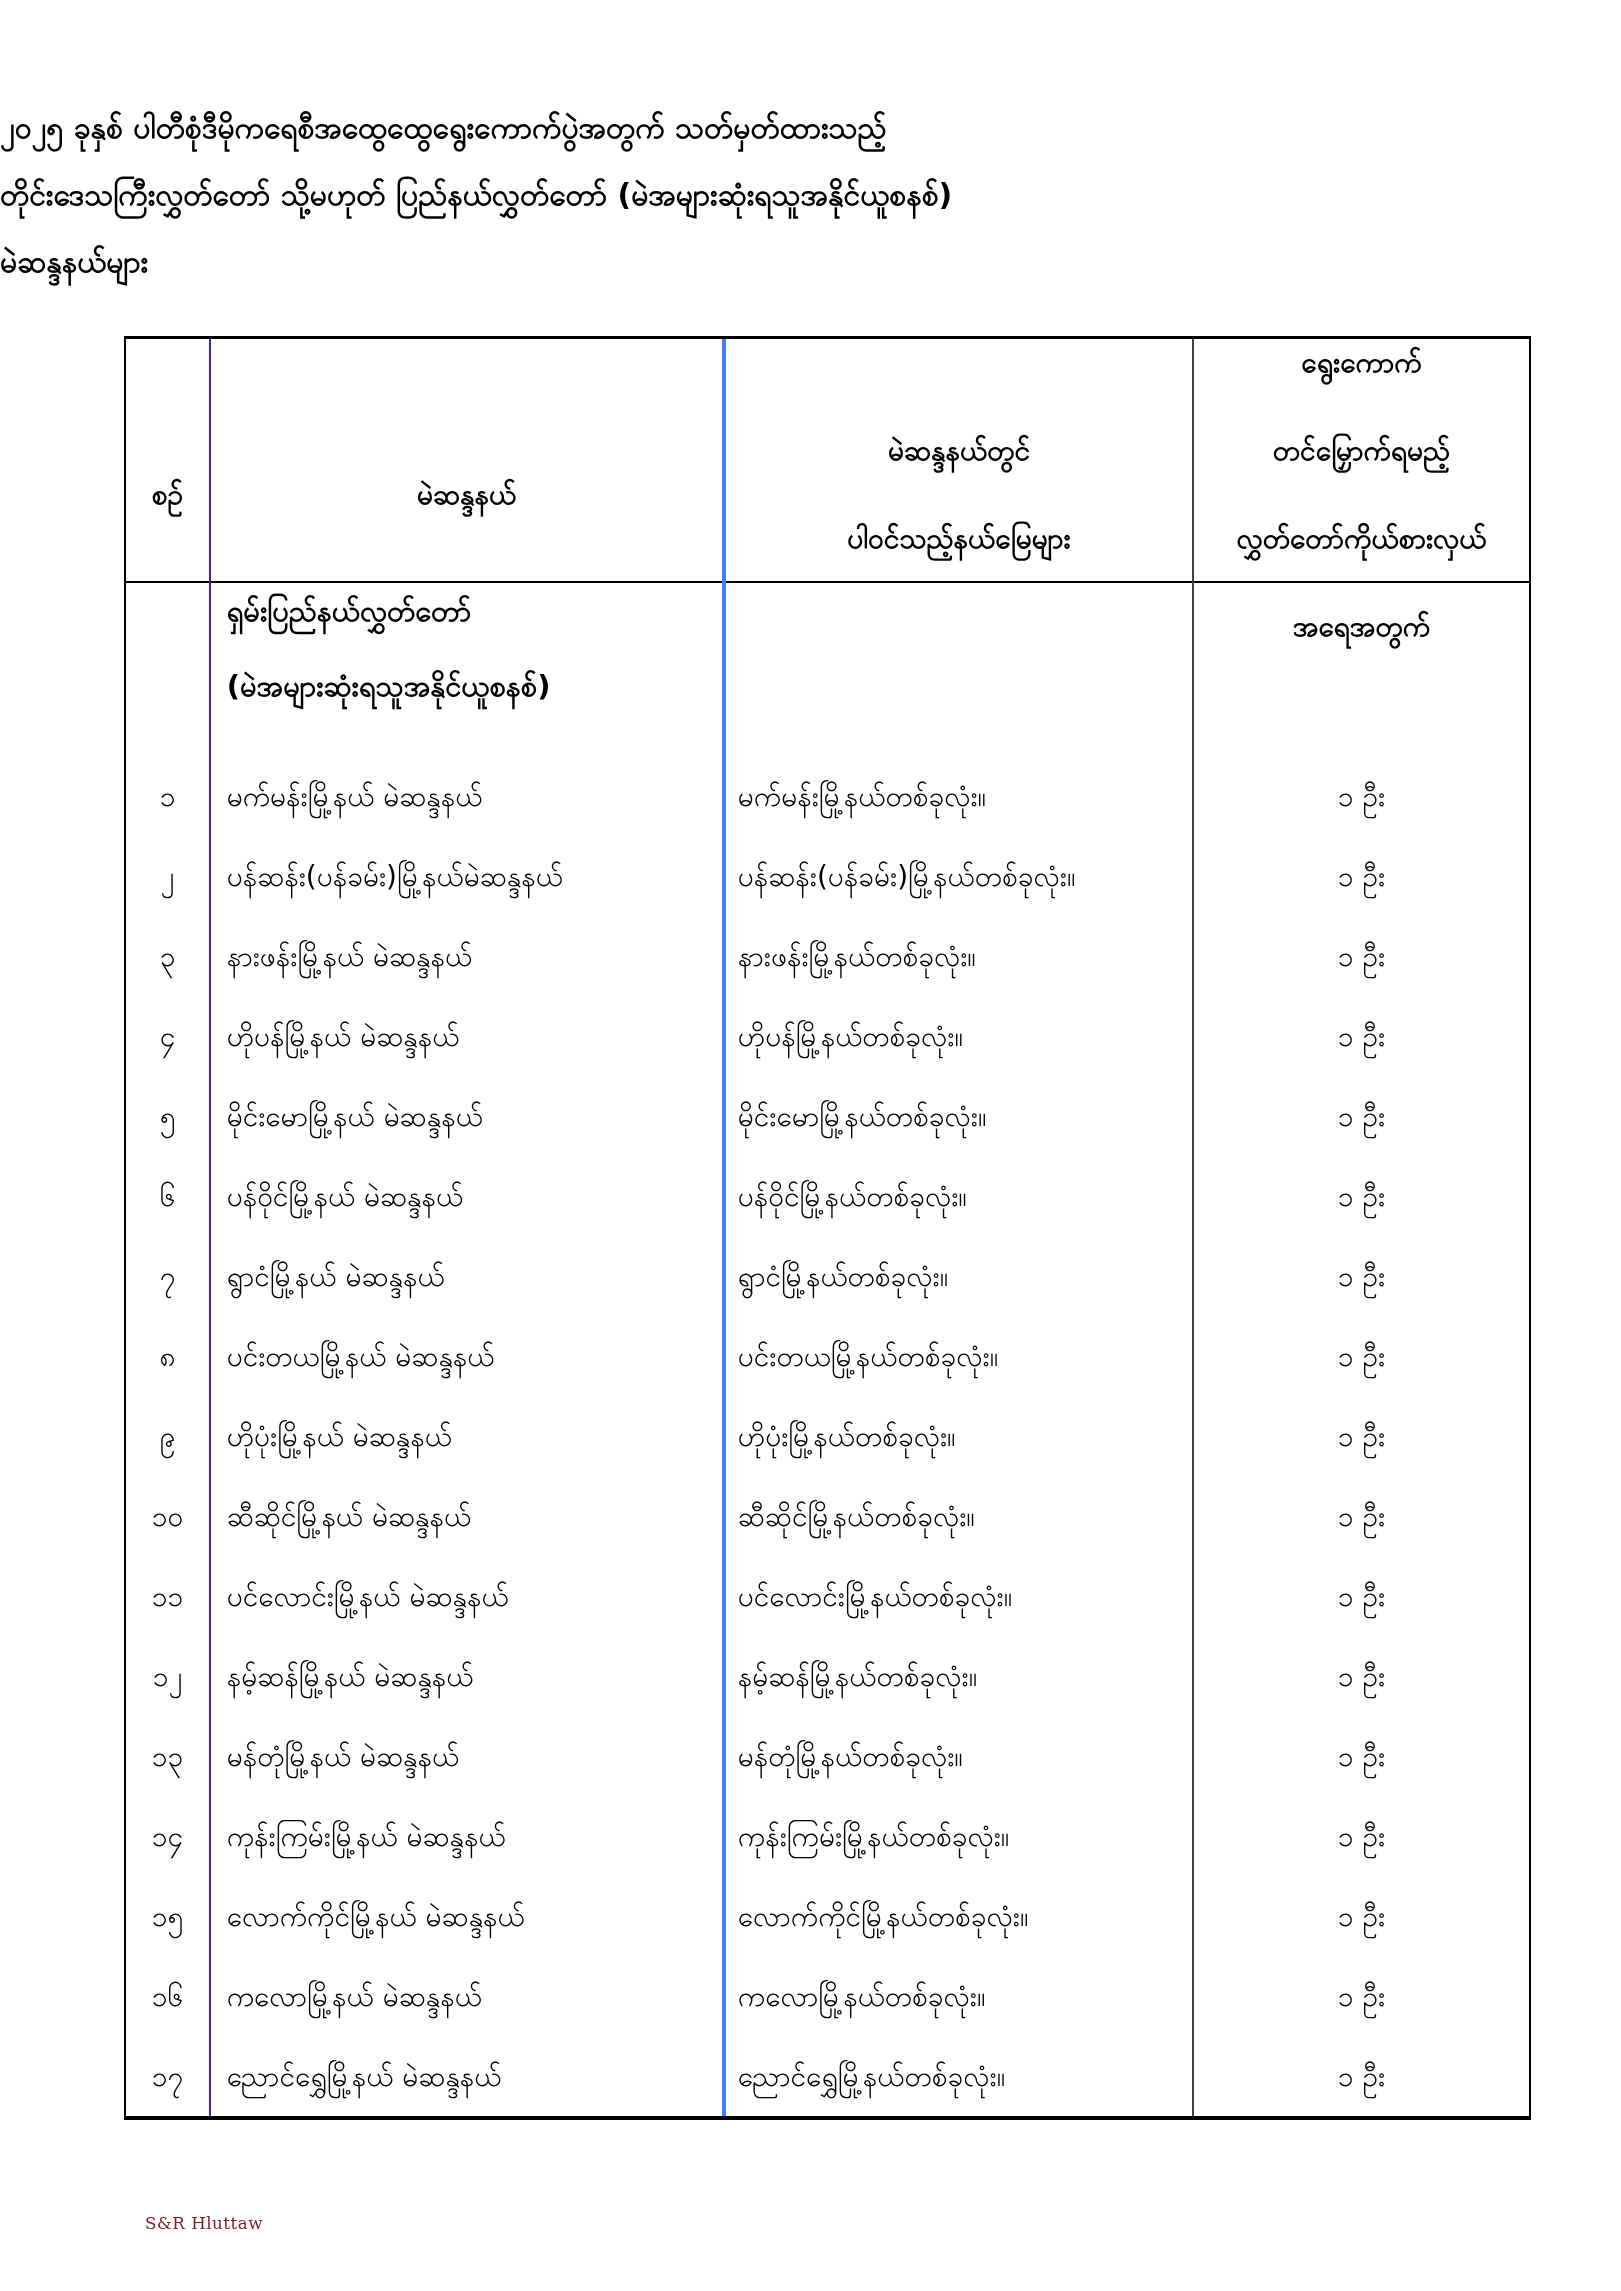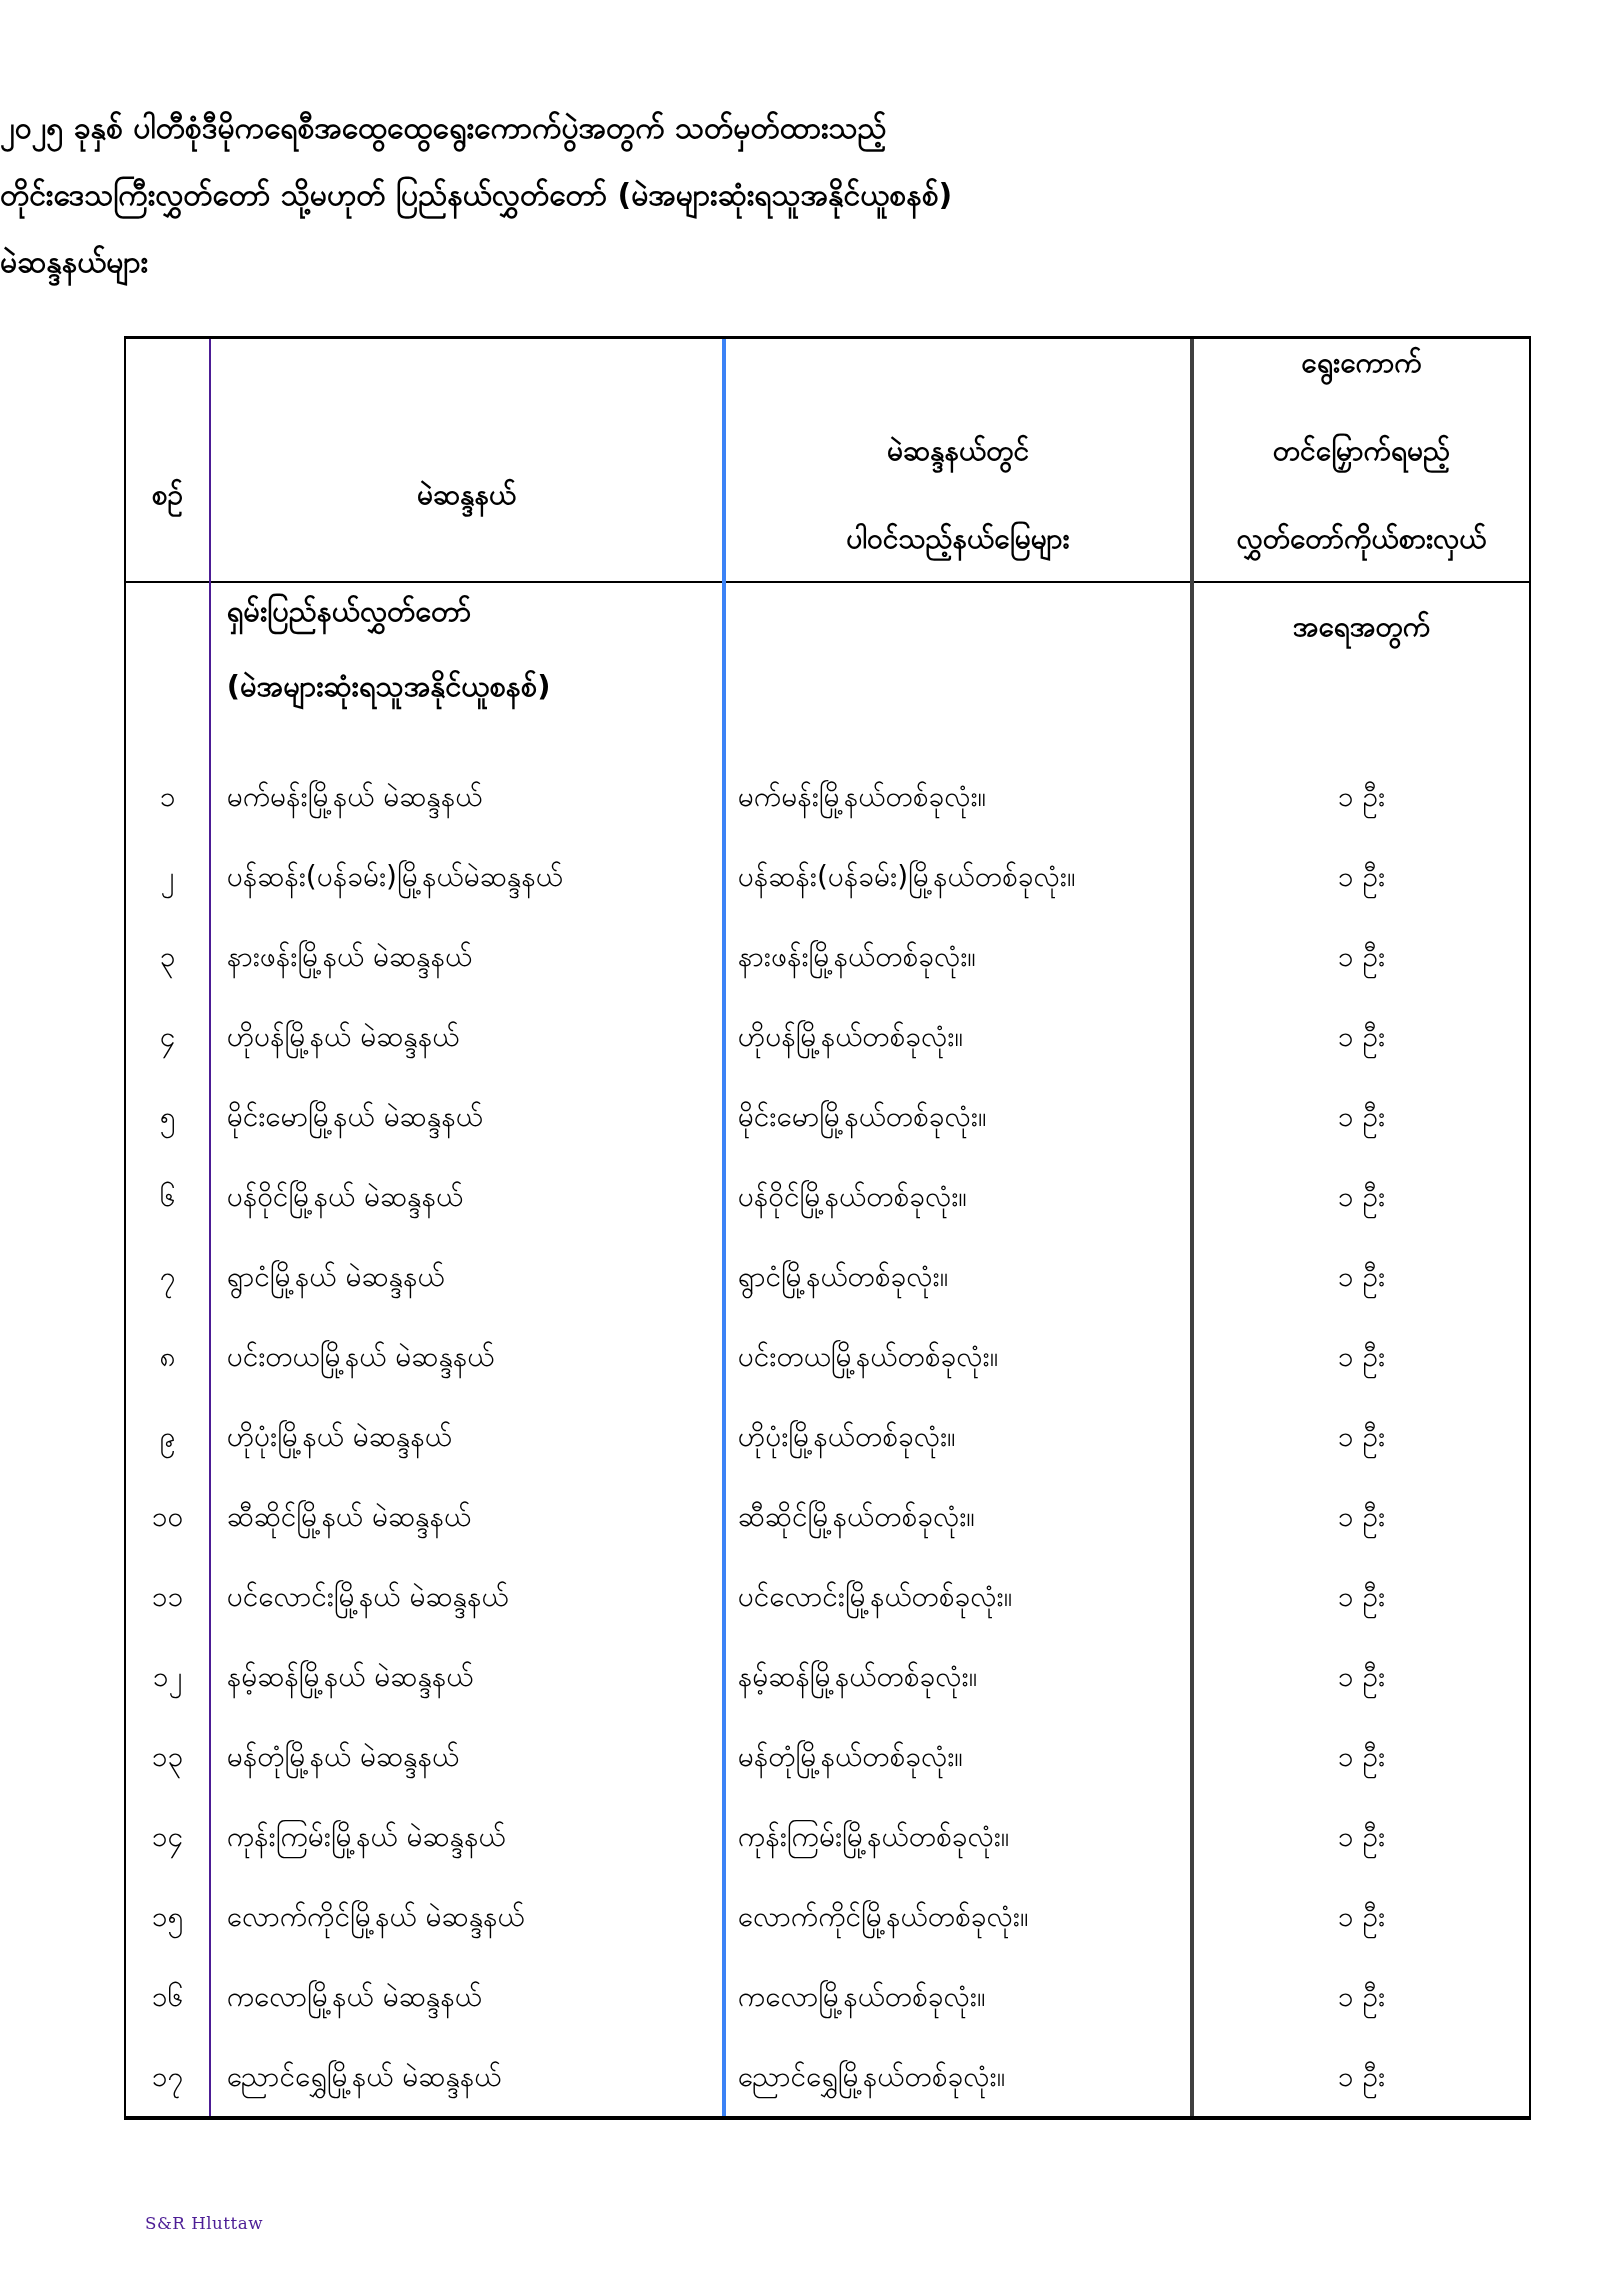--- a/index.html
+++ b/index.html
@@ -40,21 +40,21 @@
   .row-data { height: 80px; }
   .cell {
     display: flex;
     align-items: center;
     overflow: visible;
     font-size: 28px;
     line-height: 49px;
   }
   .c1 { justify-content: center; border-right: 2px solid #4c1d95; }
   .c2 { padding-left: 15.7px; padding-right: 7.8px; border-right: 4px solid #3b82f6; }
-  .c3 { padding-left: 11.8px; padding-right: 7.8px; border-right: 4px solid #404040; }
+  .c3 { padding-left: 11.8px; padding-right: 7.8px; border-right: 2px solid #404040; }
   .c4 { justify-content: center; }
   .row-header .cell {
     flex-direction: column;
     justify-content: center;
     text-align: center;
     font-weight: 700;
     line-height: 48px;
     padding-left: 0;
     padding-right: 0;
     gap: 40px;
@@ -67,21 +67,21 @@
     font-weight: 700;
     font-size: 29px;
   }
   .row-section .section-line2 { margin-top: 25.5px; }
   .footer-mark {
     position: absolute;
     left: 145px;
     top: 2213px;
     font-family: "DejaVu Serif", serif;
     font-size: 16.7px;
-    color: #4c1d95;
+    color: #7f1d1d;
     letter-spacing: 0.5px;
   }
 </style>
 </head>
 <body>
 
 <div class="title-block">
   <div>၂၀၂၅ ခုနှစ် ပါတီစုံဒီမိုကရေစီအထွေထွေရွေးကောက်ပွဲအတွက် သတ်မှတ်ထားသည့်</div>
   <div>တိုင်းဒေသကြီးလွှတ်တော် သို့မဟုတ် ပြည်နယ်လွှတ်တော် (မဲအများဆုံးရသူအနိုင်ယူစနစ်)</div>
   <div>မဲဆန္ဒနယ်များ</div>

